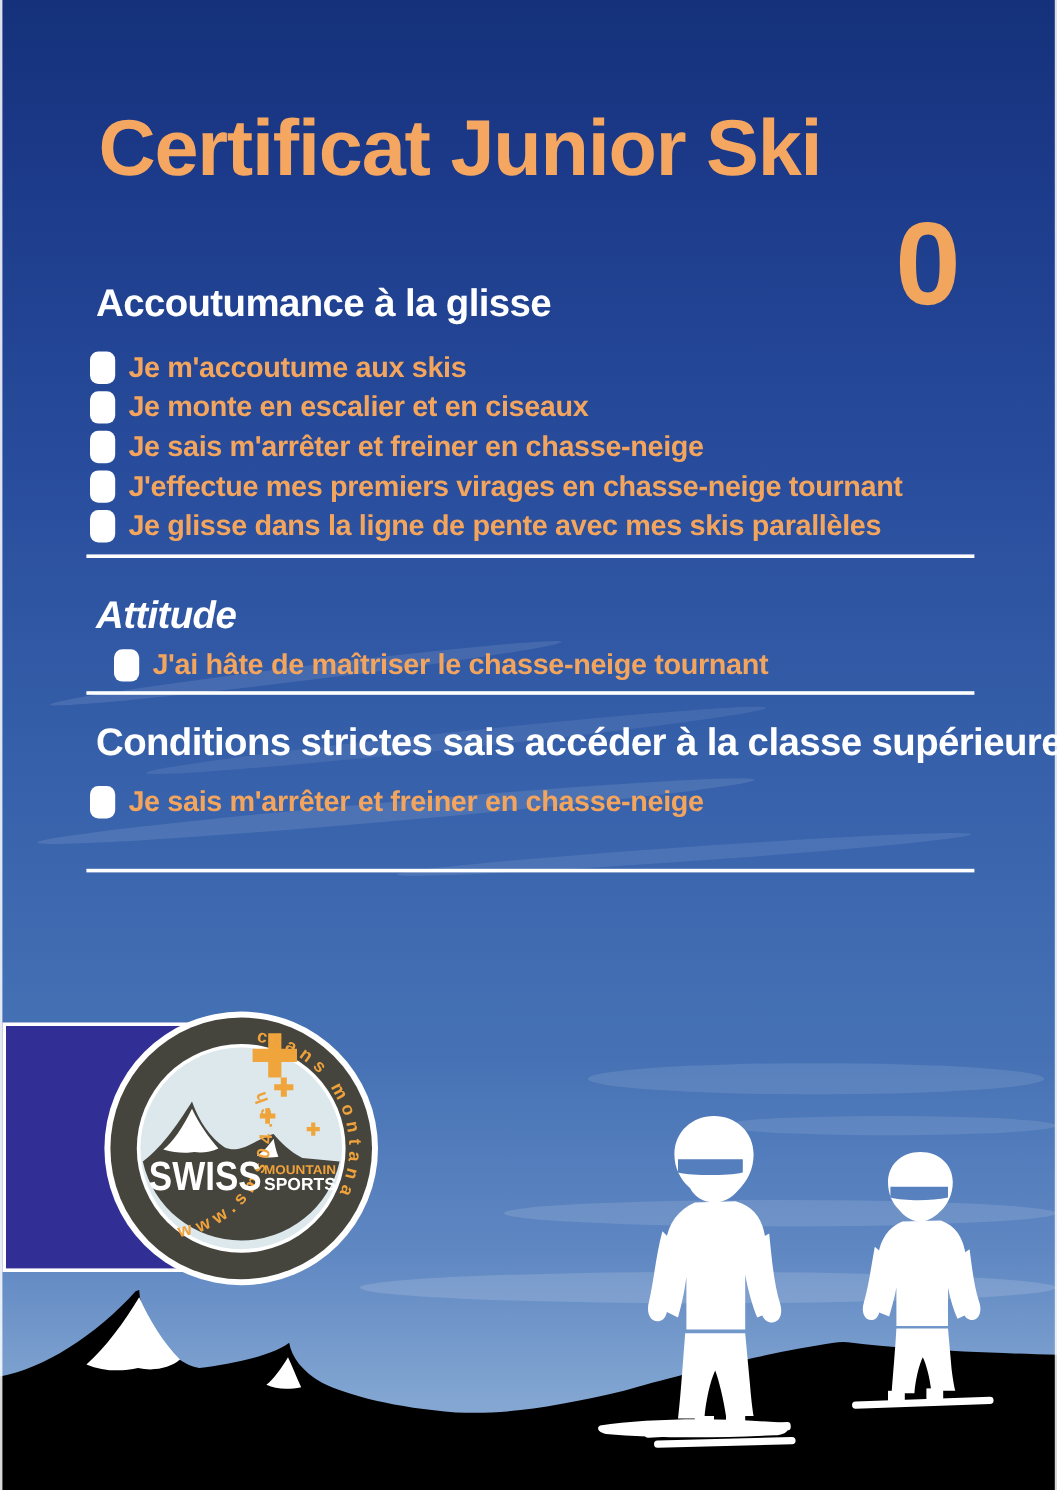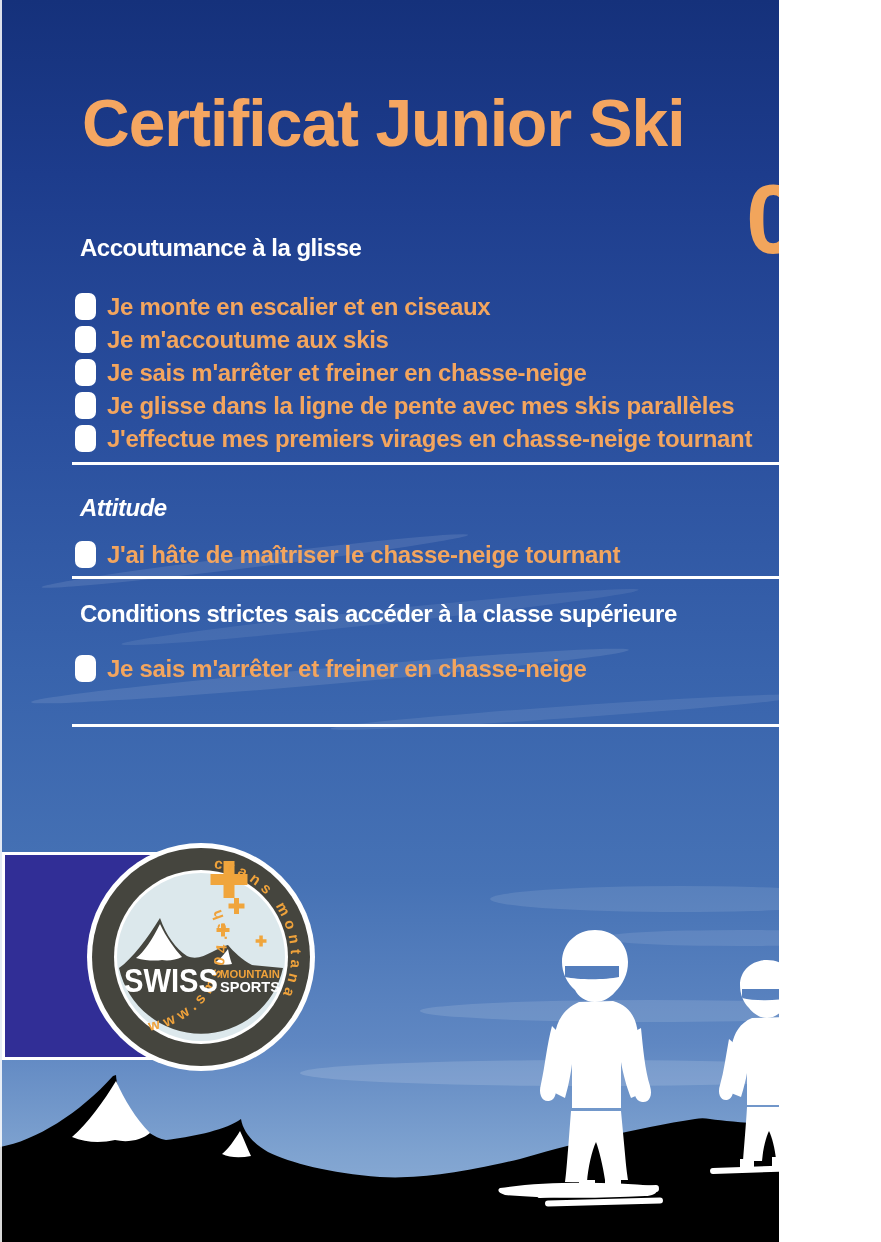--- a/index.html
+++ b/index.html
@@ -1,26 +1,26 @@
 <!DOCTYPE html>
 <html><head>
 <meta charset="utf-8">
 <style>
   html,body{margin:0;padding:0;}
   body{width:881px;height:1242px;overflow:hidden;font-family:"Liberation Sans",sans-serif;}
-  .page{position:relative;width:779px;height:1242px;
+  .page{position:relative;width:881px;height:1242px;
     background:linear-gradient(180deg,#15317B 0%,#1D3C8C 14%,#2A4F9E 34%,#3863AC 54%,#4672B5 71%,#5F87C2 84%,#7FA3D0 93%,#96B3D9 100%);
     overflow:hidden;}
   .edge{position:absolute;top:0;width:2px;height:100%;background:#fff;opacity:.85;z-index:9;}
   .cloud{position:absolute;background:#fff;border-radius:50%;pointer-events:none;}
   
   .title{position:absolute;left:82px;top:90px;font-size:66px;font-weight:bold;letter-spacing:-1px;color:#F5A661;line-height:1;white-space:nowrap;}
   .subtitle{position:absolute;left:83px;top:158px;font-size:31px;font-weight:bold;color:#fff;line-height:1;}
   .level{position:absolute;left:746px;top:170px;font-size:98px;font-weight:bold;color:#F2A55C;line-height:1;}
-  .heading{position:absolute;left:80px;font-size:24px;font-weight:bold;color:#fff;letter-spacing:-0.5px;line-height:1;white-space:nowrap;}
+  .heading{position:absolute;left:80px;font-size:32px;font-weight:bold;color:#fff;letter-spacing:-0.5px;line-height:1;white-space:nowrap;}
   .rows{position:absolute;left:75px;}
   .row{display:flex;align-items:center;height:33px;}
   .checkbox{width:21px;height:27px;background:#fff;border-radius:7px;flex:0 0 21px;}
   .item-text{margin-left:11px;font-size:24px;font-weight:bold;color:#F3A55E;letter-spacing:-0.3px;white-space:nowrap;}
   .divider{position:absolute;left:72px;width:740px;height:3px;background:#fff;}
   
   .logo-panel{position:absolute;left:2px;top:852px;width:160px;height:202px;background:#312E96;border:3px solid #fff;}
   .badge{position:absolute;left:86px;top:842px;width:230px;height:230px;}
   
   .terrain{position:absolute;left:0;top:1055px;width:881px;height:187px;}
@@ -41,43 +41,43 @@
   <div class="cloud" style="left:420px;top:1000px;width:460px;height:22px;opacity:.12;"></div>
   <div class="cloud" style="left:300px;top:1060px;width:580px;height:26px;opacity:.14;"></div>
 
   <div class="title">Certificat Junior Ski</div>
   <div class="level">0</div>
 
   <div class="heading" style="top:236px;">Accoutumance à la glisse</div>
   <div class="rows" style="top:290px;">
     <div class="row">
       <span class="checkbox"></span>
-      <span class="item-text">Je monte en escalier et en ciseaux</span>
+      <span class="item-text">Je m'accoutume aux skis</span>
     </div>
     <div class="row">
       <span class="checkbox"></span>
-      <span class="item-text">Je m'accoutume aux skis</span>
+      <span class="item-text">Je monte en escalier et en ciseaux</span>
     </div>
     <div class="row">
       <span class="checkbox"></span>
       <span class="item-text">Je sais m'arrêter et freiner en chasse-neige</span>
     </div>
     <div class="row">
       <span class="checkbox"></span>
-      <span class="item-text">Je glisse dans la ligne de pente avec mes skis parallèles</span>
+      <span class="item-text">J'effectue mes premiers virages en chasse-neige tournant</span>
     </div>
     <div class="row">
       <span class="checkbox"></span>
-      <span class="item-text">J'effectue mes premiers virages en chasse-neige tournant</span>
+      <span class="item-text">Je glisse dans la ligne de pente avec mes skis parallèles</span>
     </div>
   </div>
   <div class="divider" style="top:462px;"></div>
 
   <div class="heading" style="top:496px;font-style:italic;">Attitude</div>
-  <div class="rows" style="top:538px;">
+  <div class="rows" style="top:538px;margin-left:20px;">
     <div class="row">
       <span class="checkbox"></span>
       <span class="item-text">J'ai hâte de maîtriser le chasse-neige tournant</span>
     </div>
   </div>
   <div class="divider" style="top:576px;"></div>
 
   <div class="heading" style="top:602px;">Conditions strictes sais accéder à la classe supérieure</div>
   <div class="rows" style="top:652px;">
     <div class="row">

